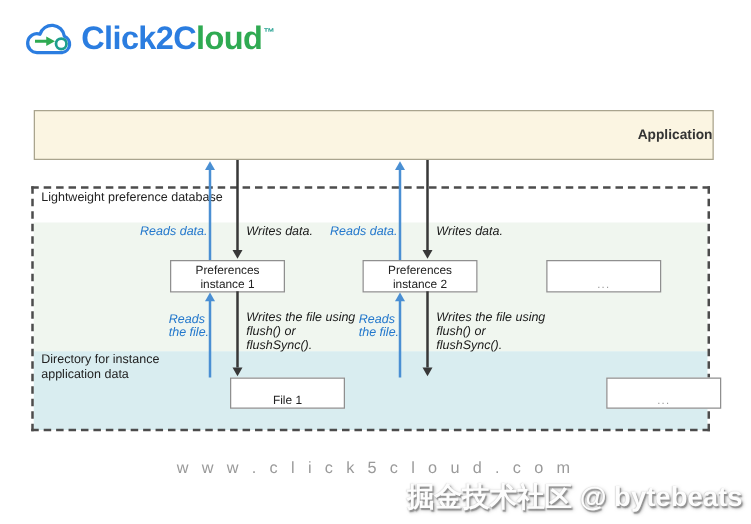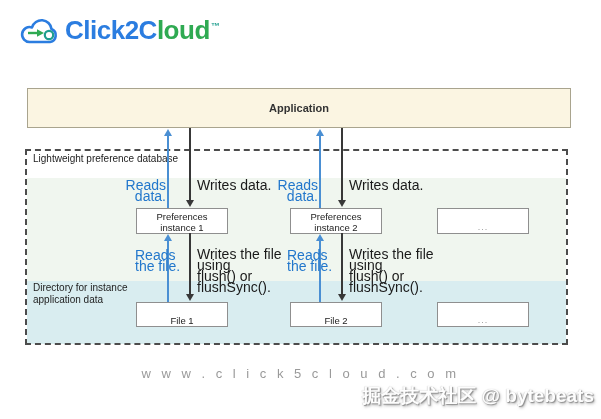--- a/index.html
+++ b/index.html
@@ -10,59 +10,59 @@
   
   .logo { position:absolute; left:18px; top:13px; display:flex; align-items:center; gap:3px; }
   .logo-text { font-size:26px; font-weight:bold; letter-spacing:-0.5px; line-height:34px; }
   .lb { color:var(--brand-blue); }
   .lg { color:var(--brand-green); }
   .tm { font-size:9px; font-weight:bold; color:var(--teal); position:relative; top:-10px; margin-left:1px; }
 
   
   .app-box { position:absolute; left:27px; top:88px; width:544px; height:40px;
              background:var(--app-box-fill); border:1px solid #a9a48e;
-             display:flex; align-items:center; justify-content:center;
+             display:flex; align-items:center; justify-content:flex-end;
              font-size:11px; font-weight:bold; color:#333; }
 
   
   .band { position:absolute; }
   .band.green { left:27px; top:178px; width:539px; height:103px; background:var(--band-green); }
   .band.cyan  { left:27px; top:281px; width:539px; height:63px;  background:var(--band-cyan); }
   .dashed { position:absolute; left:25px; top:149px; width:543px; height:196px;
             border:2px dashed #4c4c4c; background:transparent; }
 
   
   .sec-label { position:absolute; font-size:10px; line-height:11.5px; color:#222; }
 
   
   .nodebox { position:absolute; width:92px; background:#fff; border:1px solid #8f8f8f;
              display:flex; align-items:flex-end; justify-content:center; text-align:center;
              font-size:9.5px; line-height:11px; color:#222; }
   .pref { top:208px; height:26px; }
-  .file { top:302px; height:25px; }
+  .file { top:302px; height:25px;margin-left:48px; }
   .dots { color:#999; font-size:9px; letter-spacing:1px; }
 
   
   .vl { position:absolute; width:2px; }
   .vl.b { background:var(--arrow-blue); }
   .vl.d { background:var(--arrow-dark); }
   .ah { position:absolute; width:0; height:0; border-left:4px solid transparent; border-right:4px solid transparent; }
   .ah.up   { border-bottom:7px solid var(--arrow-blue); }
   .ah.down { border-top:7px solid var(--arrow-dark); }
 
   
-  .lbl { position:absolute; font-size:14px; line-height:11px; color:#1a1a1a; }
+  .lbl { position:absolute; font-size:10px; line-height:11px; color:#1a1a1a;font-style:italic; }
   .lbl.blue { color:var(--label-blue); }
   .lbl.r { text-align:right; }
   .pre { white-space:pre-line; }
 
   
   .site { position:absolute; left:0; top:366px; width:100%; text-align:center;
           font-size:13px; letter-spacing:3.5px; color:#9a9a9a; }
-  .wm { position:absolute; right:7px; top:383px; font-size:19px; font-weight:bold;
+  .wm { position:absolute; right:7px; top:383px; font-size:22px; font-weight:bold;
         color:#fdfdfd;
         text-shadow:1px 1px 1px #8f8f8f, -0.5px -0.5px 1px #cfcfcf, 1.5px 1.5px 3px rgba(120,120,120,0.55); }
 </style>
 </head>
 <body>
 
 <div class="canvas">
 
   <div class="logo">
     <svg width="44" height="34" viewBox="0 0 44 34">
@@ -128,23 +128,20 @@
   <div class="ah down" style="left:338px; top:294px;"></div>
   <div class="lbl blue pre" style="left:287px; top:250px;">Reads
 the file.</div>
   <div class="lbl pre" style="left:349px; top:249px; width:92px;">Writes the file using
 flush() or
 flushSync().</div>
 
   <div class="nodebox file" style="left:136px;">
     <span>File 1</span>
   </div>
-  <div class="nodebox file" style="left:290px;">
-    <span>File 2</span>
-  </div>
   <div class="nodebox file dots" style="left:437px;">
     <span>...</span>
   </div>
 
   <div class="site">w w w . c l i c k 5 c l o u d . c o m</div>
   <div class="wm">掘金技术社区 @ bytebeats</div>
 
 </div>
 
 </body></html>

